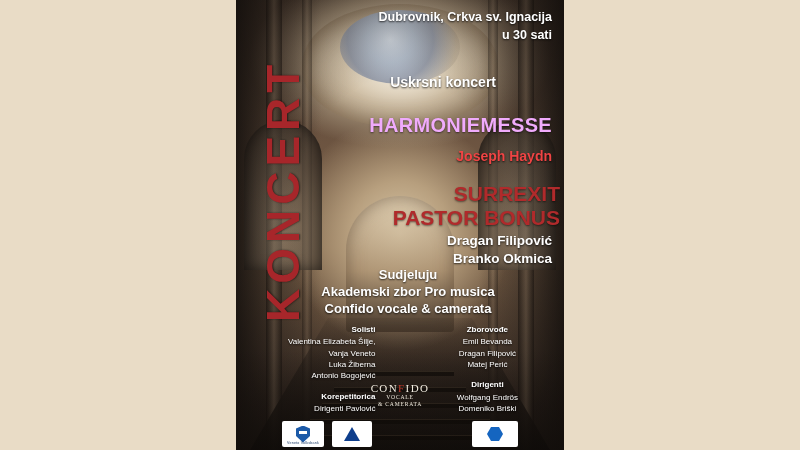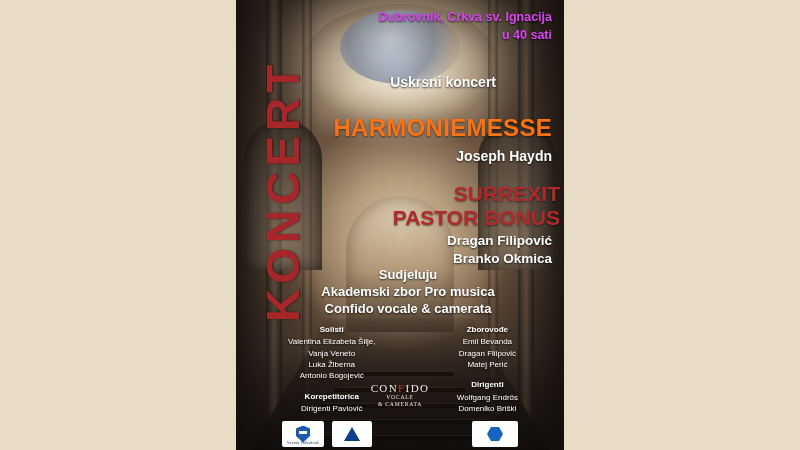--- a/index.html
+++ b/index.html
@@ -157,52 +157,52 @@
     top: 14px;
     width: 46px;
     height: 310px;
   }
 
   .head-block {
     position: absolute;
     right: 12px;
     top: 8px;
     text-align: right;
-    color: #d946ef;
+    color: #ffffff;
     font-size: 12.5px;
     line-height: 1.45;
     font-weight: bold;
     text-shadow: 0 1px 2px rgba(0,0,0,.75);
   }
 
   .subtitle {
     position: absolute;
     right: 68px;
     top: 74px;
     color: #ffffff;
     font-size: 14px;
     font-weight: bold;
     text-shadow: 0 1px 2px rgba(0,0,0,.75);
   }
 
   .work1 {
     position: absolute;
     right: 12px;
     top: 114px;
-    color: #f97316;
-    font-size: 24px;
+    color: #f0abfc;
+    font-size: 20px;
     font-weight: bold;
     letter-spacing: .3px;
     text-shadow: 0 1px 2px rgba(0,0,0,.5);
   }
   .work1-composer {
     position: absolute;
     right: 12px;
     top: 148px;
-    color: #ffffff;
+    color: #ef4444;
     font-size: 14px;
     font-weight: bold;
     text-shadow: 0 1px 2px rgba(0,0,0,.75);
   }
   .work2 {
     position: absolute;
     right: 4px;
     top: 182px;
     color: #b02a2b;
     font-size: 21px;
@@ -245,21 +245,21 @@
     height: 90px;
     color: #fff;
     font-size: 8px;
     line-height: 1.42;
     text-shadow: 0 1px 2px rgba(0,0,0,.8);
   }
   .col-left {
     position: absolute;
     left: 52px;
     top: 0;
-    text-align: center;
+    text-align: right;
   }
   .col-right {
     position: absolute;
     right: 46px;
     top: 0;
     text-align: center;
   }
   .cred-head {
     display: block;
     font-weight: bold;
@@ -382,21 +382,21 @@
       <div class="pew" style="left:32%;right:32%;bottom:74px;"></div>
     </div>
     <div class="vignette"></div>
 
     <div class="koncert-wrap">
       <div class="koncert">KONCERT</div>
     </div>
 
     <div class="head-block">
       <div>Dubrovnik, Crkva sv. Ignacija</div>
-      <div>u 40 sati</div>
+      <div>u 30 sati</div>
     </div>
 
     <div class="subtitle">Uskrsni koncert</div>
 
     <div class="work1">HARMONIEMESSE</div>
     <div class="work1-composer">Joseph Haydn</div>
 
     <div class="work2">
       <div>SURREXIT</div>
       <div>PASTOR BONUS</div>

